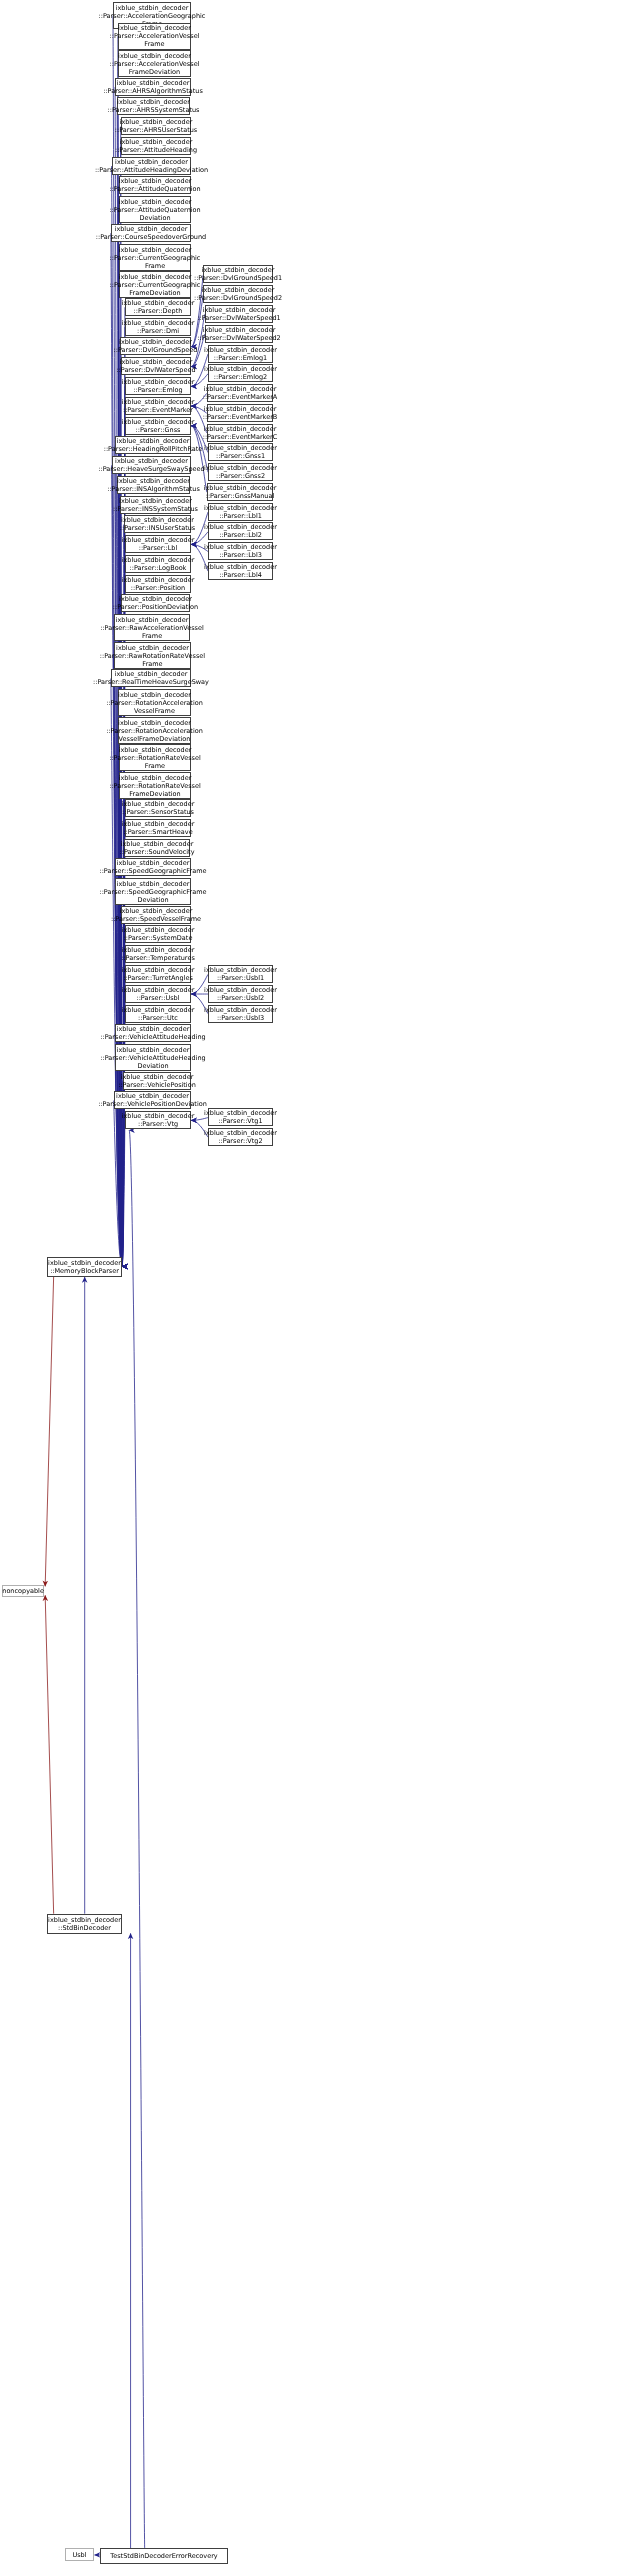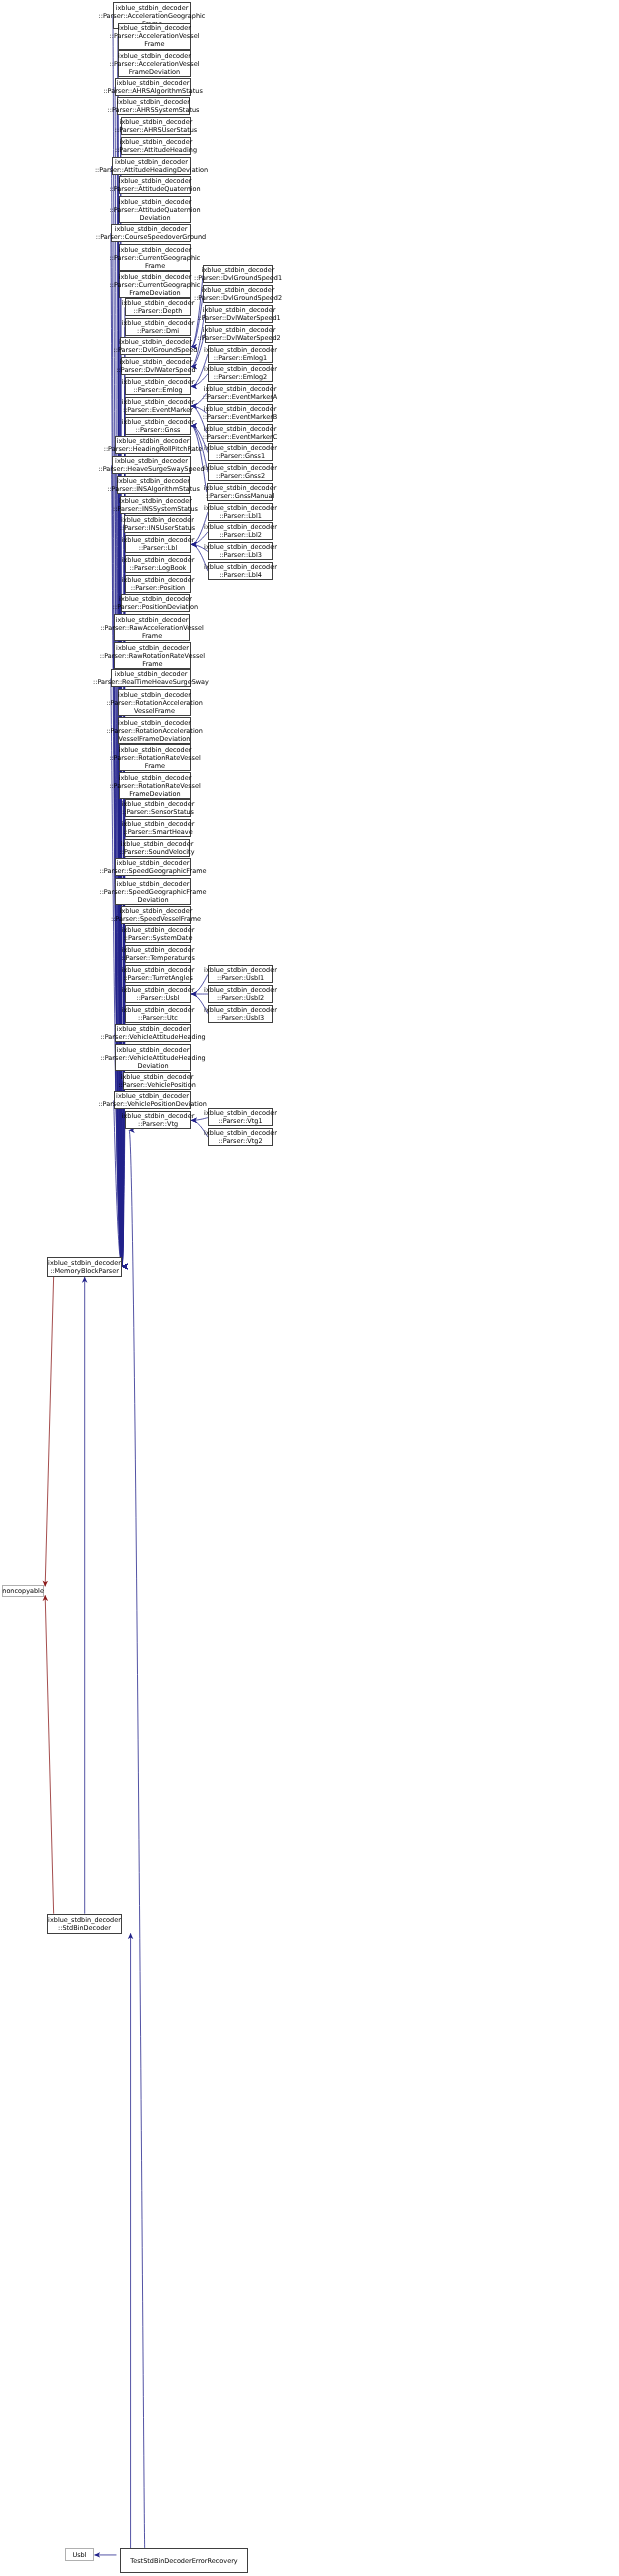--- a/index.html
+++ b/index.html
@@ -145,21 +145,21 @@
         <path d="M76,2711 L64,2260"></path>
       </g>
   </svg>
 
 <div class="node root" style="left: 47px; top: 1257px; width: 75px; height: 20px;">ixblue_stdbin_decoder
 ::MemoryBlockParser</div>
     <div class="node plain" style="left: 2.1px; top: 1585px; width: 42px; height: 12px;">noncopyable</div>
     <div class="node root" style="left: 47px; top: 1914px; width: 75px; height: 20px;">ixblue_stdbin_decoder
 ::StdBinDecoder</div>
     <div class="node plain" style="left: 65px; top: 2548px; width: 29px; height: 13.4px;">Usbl</div>
-    <div class="node root" style="left: 120px; top: 2548px; width: 128px; height: 25px;">TestStdBinDecoderErrorRecovery</div>
+    <div class="node root" style="left: 100px; top: 2548px; width: 128px; height: 16px;">TestStdBinDecoderErrorRecovery</div>
     <div class="node " style="left: 113px; top: 2.1px; width: 78px; height: 27px;">ixblue_stdbin_decoder
 ::Parser::AccelerationGeographic
 Frame</div>
     <div class="node " style="left: 118px; top: 22.6px; width: 73px; height: 27px;">ixblue_stdbin_decoder
 ::Parser::AccelerationVessel
 Frame</div>
     <div class="node " style="left: 118px; top: 50px; width: 73px; height: 27px;">ixblue_stdbin_decoder
 ::Parser::AccelerationVessel
 FrameDeviation</div>
     <div class="node " style="left: 115px; top: 78px; width: 76px; height: 18.4px;">ixblue_stdbin_decoder

